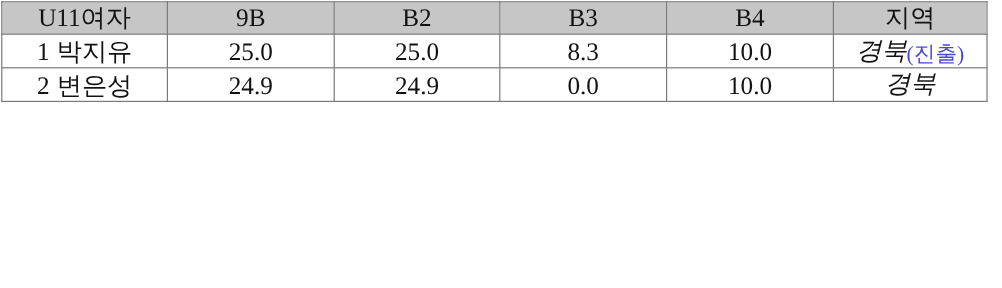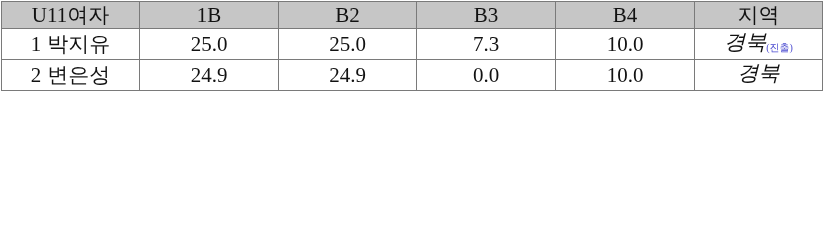--- a/index.html
+++ b/index.html
@@ -59,21 +59,21 @@
   }
   .rank-num {
     margin-right: 6px;
   }
   .region-main {
     font-size: 21px;
     color: #121212;
     font-style: italic;
   }
   .qualify-tag {
-    font-size: 10px;
+    font-size: 18px;
     color: #4a4ad0;
     vertical-align: baseline;
     position: relative;
     top: 2px;
   }
 </style>
 </head>
 <body>
 
 <div class="table-wrap">
@@ -82,35 +82,35 @@
       <col class="c-name">
       <col class="c-b1">
       <col class="c-b2">
       <col class="c-b3">
       <col class="c-b4">
       <col class="c-region">
     </colgroup>
     <thead>
       <tr>
         <th>U11여자</th>
-        <th>1B</th>
+        <th>9B</th>
         <th>B2</th>
         <th>B3</th>
         <th>B4</th>
         <th>지역</th>
       </tr>
     </thead>
     <tbody>
       <tr>
         <td>
           <span class="rank-num">1</span><span class="athlete">박지유</span>
         </td>
         <td>25.0</td>
         <td>25.0</td>
-        <td>7.3</td>
+        <td>8.3</td>
         <td>10.0</td>
         <td>
           <span class="region-main">경북</span><span class="qualify-tag">(진출)</span>
         </td>
       </tr>
       <tr>
         <td>
           <span class="rank-num">2</span><span class="athlete">변은성</span>
         </td>
         <td>24.9</td>

